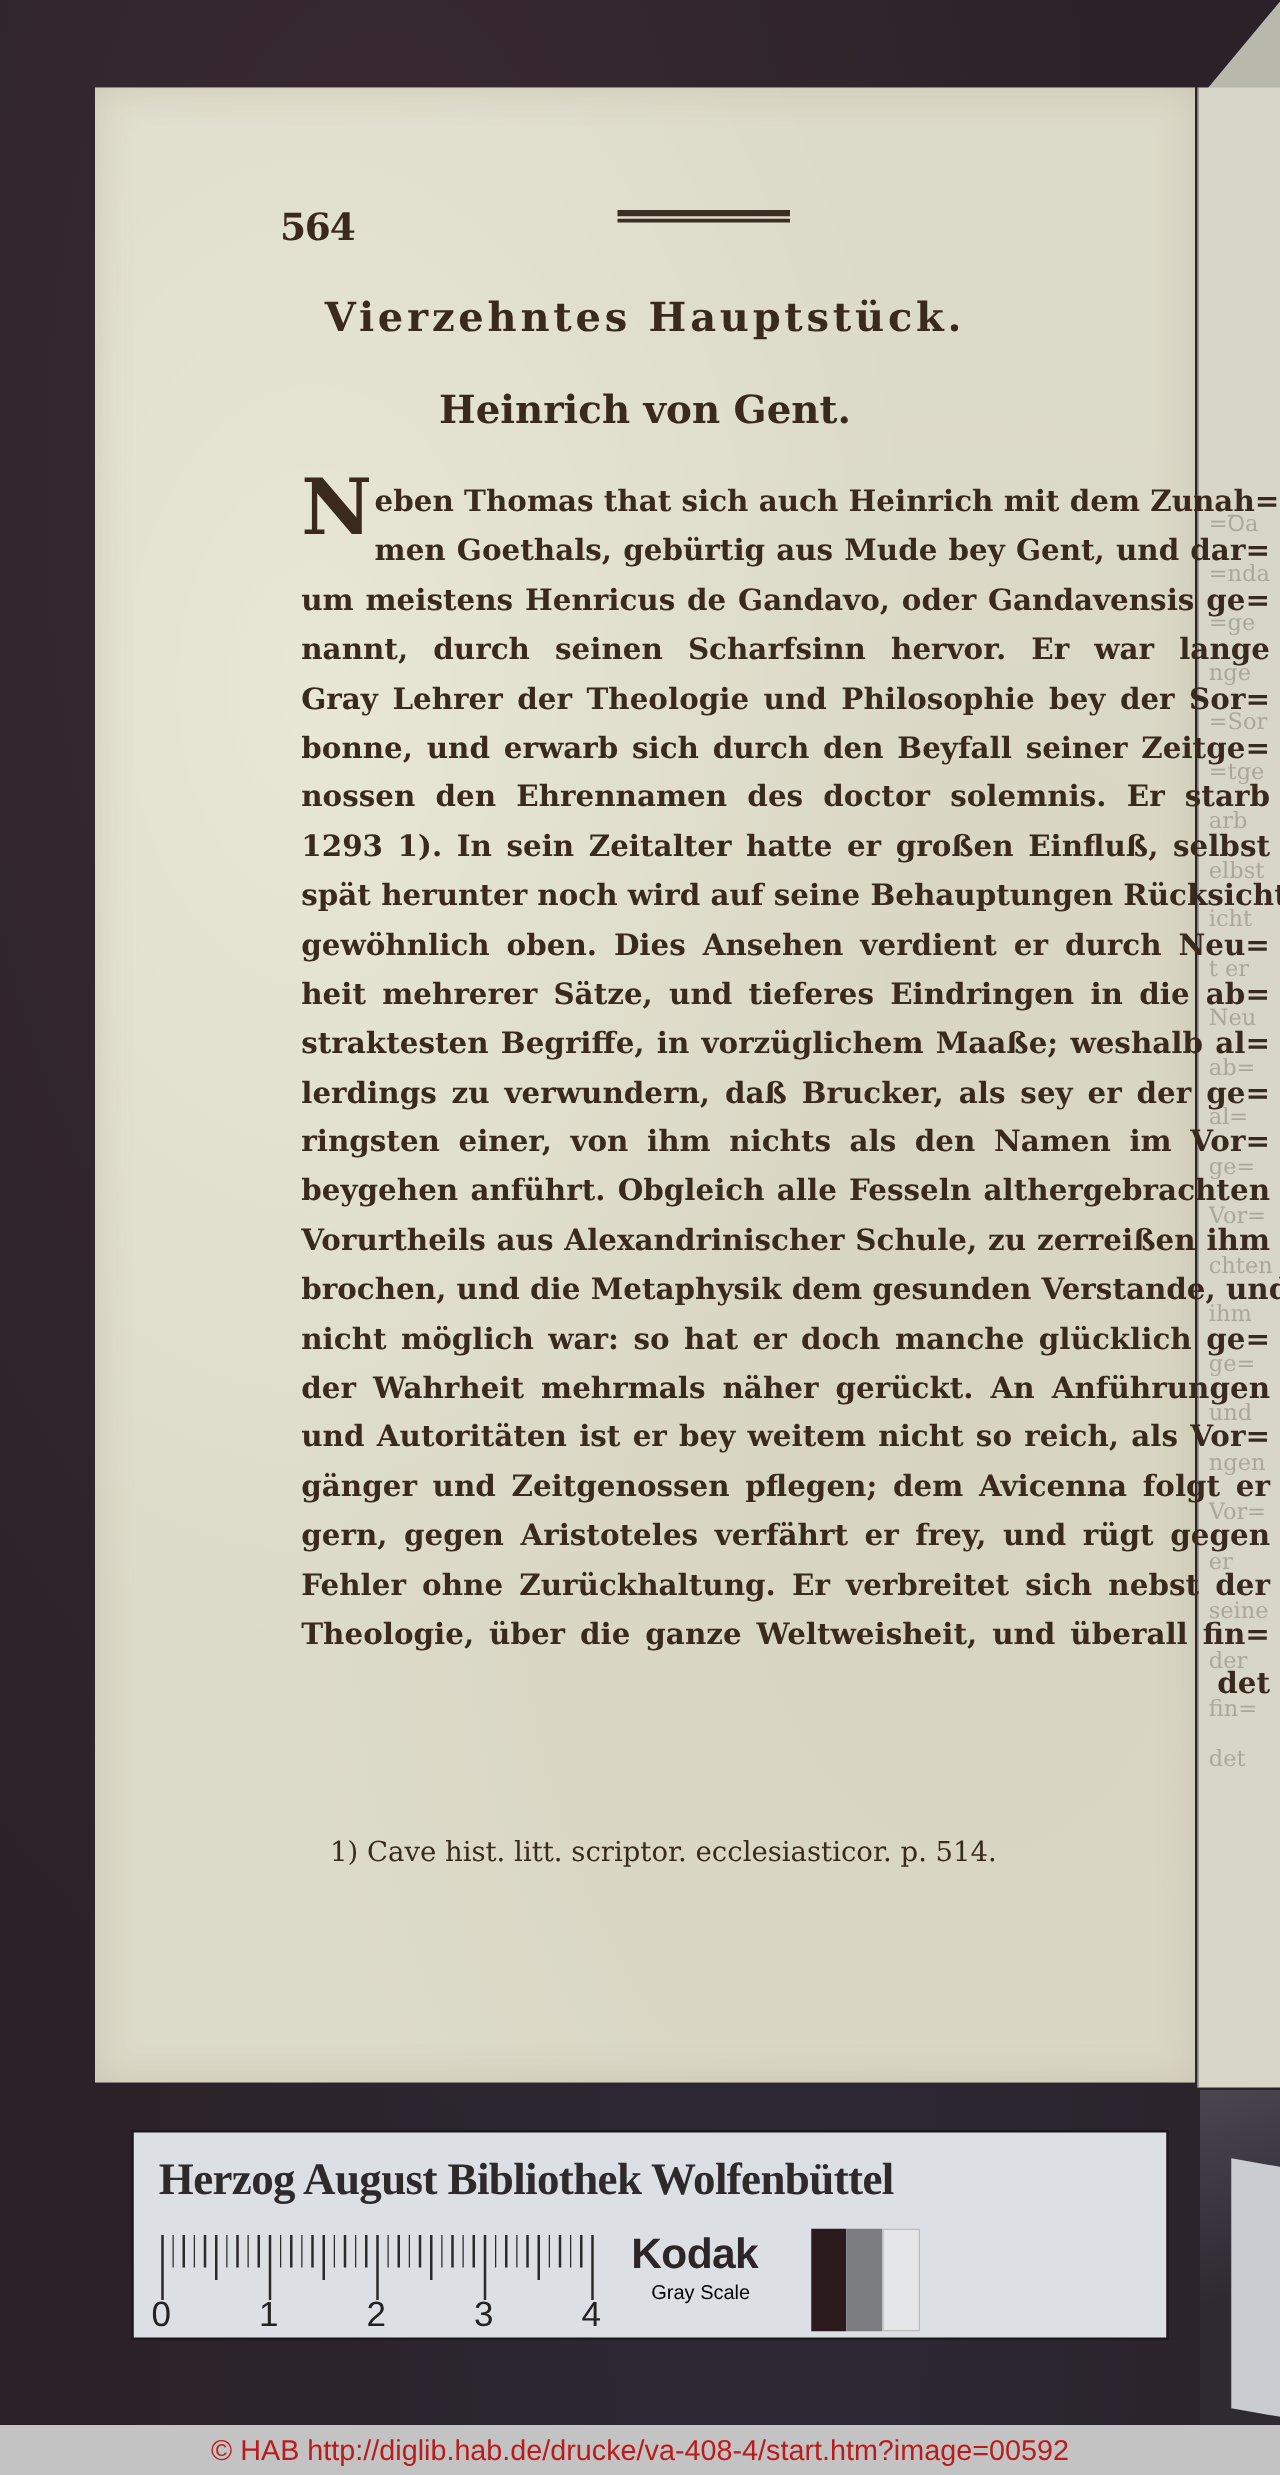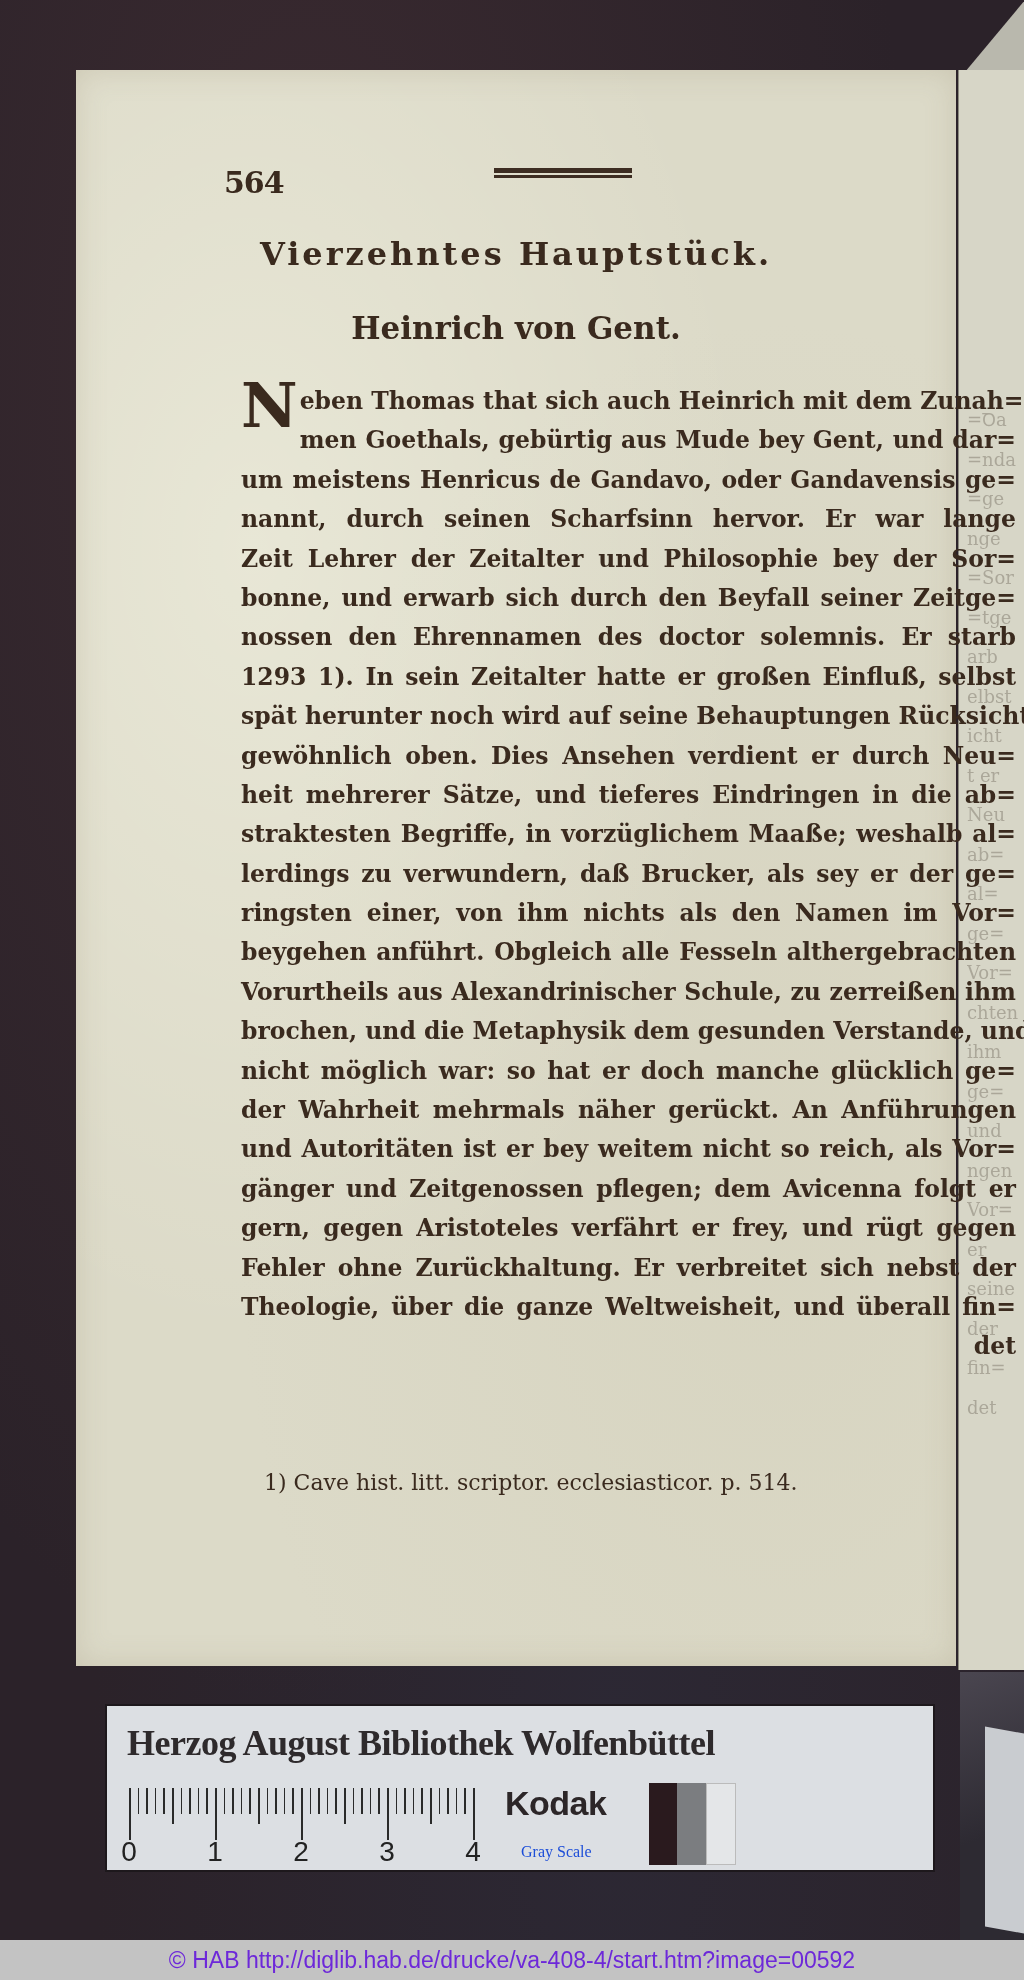--- a/index.html
+++ b/index.html
@@ -97,28 +97,28 @@
     position:absolute; top:58px; font-family:"Liberation Sans", sans-serif;
     font-size:28px; color:#222; transform:translateX(-50%);
   }
   .kodak-logo {
     position:absolute; left:398px; top:78px;
     font-family:"Liberation Sans", sans-serif; font-weight:bold;
     font-size:34px; color:#2c2628; letter-spacing:-0.5px;
   }
   .kodak-sub {
     position:absolute; left:414px; top:120px;
-    font-family:Liberation Serif, serif; font-size:16px; color:#1d4ed8;margin-top:17px;
+    font-family:Liberation Sans, sans-serif; font-size:16px; color:#000000;
   }
   .gray-patch { position:absolute; top:77px; height:82px; }
   .footer {
     position:absolute; left:0; top:1940px; width:1024px; height:40px;
     background:#c3c3c3; text-align:center;
     font-family:"Liberation Sans", sans-serif; font-size:23px;
-    line-height:40px; color:#6d28d9;
+    line-height:40px; color:#b91c1c;
   }
 </style>
 </head>
 <body>
 
 <div class="backdrop"></div>
 <div class="next-corner"></div>
 <div class="next-page">
   <div class="ghost">
     =Ꝺa<br>=nda<br>=ge<br>nge<br>=Sor<br>=tge<br>arb<br>elbst<br>icht<br>t er<br>Neu<br>ab=<br>al=<br>ge=<br>Vor=<br>chten<br>ihm<br>ge=<br>und<br>ngen<br>Vor=<br>er<br>seine<br>der<br>fin=<br>det
@@ -132,21 +132,21 @@
   <div class="ornament-rule"></div>
   <div class="chapter-title">Vierzehntes Hauptstück.</div>
   <div class="chapter-subtitle">Heinrich von Gent.</div>
 
   <div class="body-text">
     <span class="drop-cap">N</span>
     <span class="line">eben Thomas that sich auch Heinrich mit dem Zunah=</span>
     <span class="line">men Goethals, gebürtig aus Mude bey Gent, und dar=</span>
     <span class="line">um meistens Henricus de Gandavo, oder Gandavensis ge=</span>
     <span class="line">nannt, durch seinen Scharfsinn hervor. Er war lange</span>
-    <span class="line">Zeit Lehrer der Zeitalter und Philosophie bey der Sor=</span>
+    <span class="line">Gray Lehrer der Theologie und Philosophie bey der Sor=</span>
     <span class="line">bonne, und erwarb sich durch den Beyfall seiner Zeitge=</span>
     <span class="line">nossen den Ehrennamen des doctor solemnis. Er starb</span>
     <span class="line">1293 1). In sein Zeitalter hatte er großen Einfluß, selbst</span>
     <span class="line">spät herunter noch wird auf seine Behauptungen Rücksicht</span>
     <span class="line">gewöhnlich oben. Dies Ansehen verdient er durch Neu=</span>
     <span class="line">heit mehrerer Sätze, und tieferes Eindringen in die ab=</span>
     <span class="line">straktesten Begriffe, in vorzüglichem Maaße; weshalb al=</span>
     <span class="line">lerdings zu verwundern, daß Brucker, als sey er der ge=</span>
     <span class="line">ringsten einer, von ihm nichts als den Namen im Vor=</span>
     <span class="line">beygehen anführt. Obgleich alle Fesseln althergebrachten</span>

